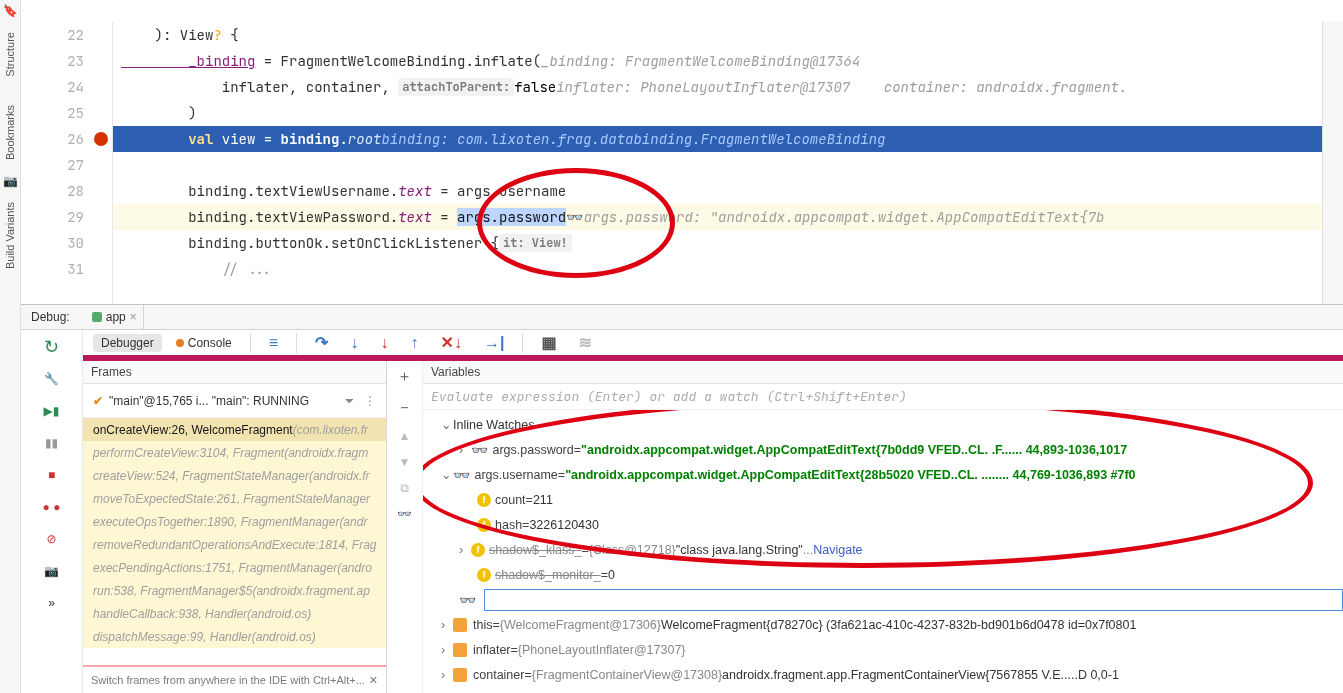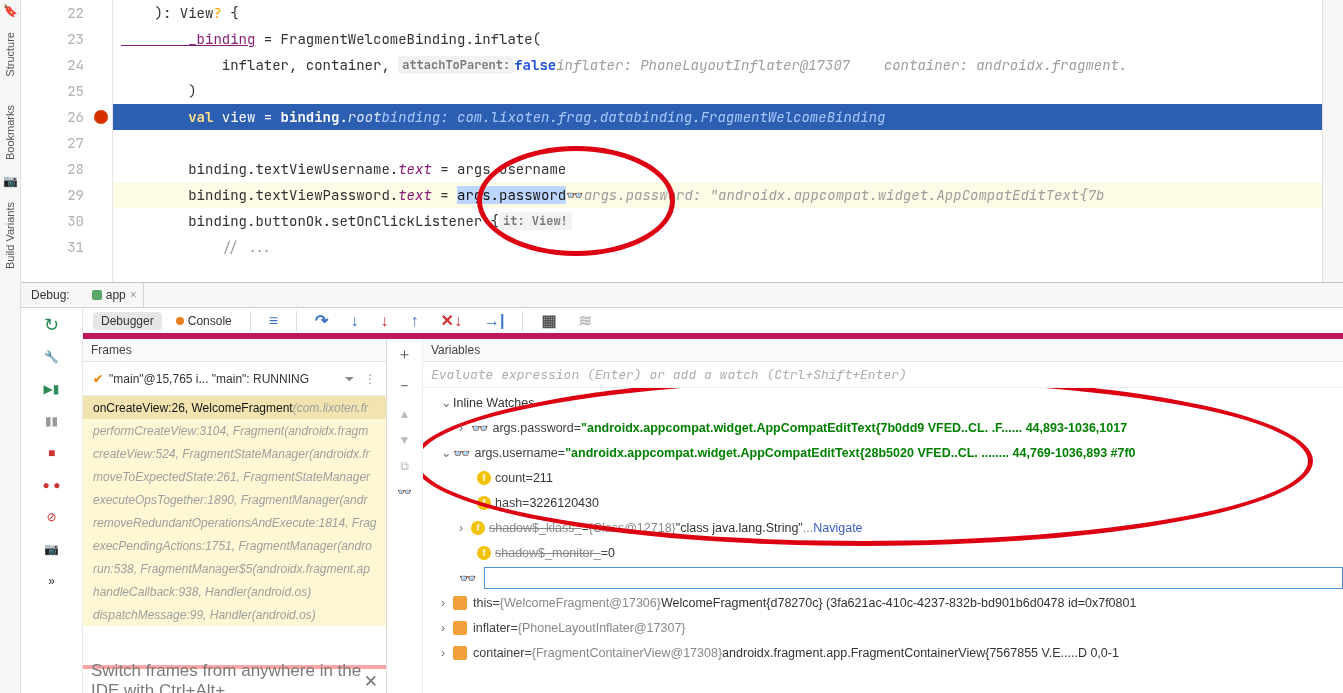--- a/index.html
+++ b/index.html
@@ -1,34 +1,34 @@
 <!DOCTYPE html>
 <html><head>
 <meta charset="utf-8">
 <style>
 * { box-sizing: border-box; }
 body { margin: 0; font-family: "Segoe UI", Arial, sans-serif; font-size: 12px; background: #fff; color: #333; overflow: hidden; width: 1343px; height: 693px; position: relative; }
-.code-font { font-family: "JetBrains Mono", "Consolas", "Courier New", monospace; font-size: 14px; }
+.code-font { font-family: "JetBrains Mono", "Consolas", "Courier New", monospace; font-size: 14px; margin-top: 22px; }
 .main-wrap { display: flex; height: 693px; }
 .left-sidebar { width: 21px; background: #f6f6f6; border-right: 1px solid #e0e0e0; display: flex; flex-direction: column; align-items: center; padding-top: 4px; }
 .left-sidebar .sideitem { writing-mode: vertical-lr; transform: rotate(180deg); padding: 14px 2px; font-size: 11px; color: #555; cursor: default; display: flex; align-items: center; gap: 4px; }
 .left-sidebar .small-icon { width: 14px; height: 14px; display: inline-block; }
 .content-col { flex: 1; display: flex; flex-direction: column; min-width: 0; }
 .editor-pane { position: relative; display: flex; height: 283px; border-bottom: 1px solid #c4c4c4; }
 .gutter { width: 92px; background: #fff; border-right: 1px solid #e7e7e7; }
 .gutter .row { height: 26px; display: flex; justify-content: flex-end; align-items: center; padding-right: 28px; color: #b0b0b0; position: relative; }
 .gutter .row .bp { position: absolute; right: 4px; width: 14px; height: 14px; border-radius: 50%; background: #d63200; }
 .code-area { flex: 1; position: relative; overflow: hidden; }
 .code-area .row { height: 26px; display: flex; align-items: center; padding-left: 8px; white-space: pre; }
 .bp-line { background: #2c5fb1; color: #fff; }
 .bp-line .kw { color:#ffe08a !important; font-weight:bold; }
 .bp-line .prop { font-style:italic; color:#d6e4ff !important; }
 .bp-line .hint { color:#a7c7ff !important; }
 .cur-line { background: #fdfae5; }
-.kw { color: #1d4ed8; font-weight: bold; }
+.kw { color: #000000; font-weight: normal; }
 .mut { color: #871f78; text-decoration: underline; }
 .prop { color: #871f78; font-style: italic; }
 .hint { color: #9e9e9e; font-style: italic; }
 .paramhint { background:#f2f2f2; color:#7a7a7a; padding:1px 4px; border-radius:3px; font-style:normal; font-weight:bold; font-size:12px; }
 .sel { background:#bcd6ff; color:#151515; font-style:normal; font-weight:normal; }
 .red-ellipse { position:absolute; border:5px solid #dd0012; border-radius:50%; pointer-events:none; }
 .right-thin { width:21px; background:#f6f6f6; border-left:1px solid #e0e0e0; }
 .debug-header { height: 25px; border-bottom: 1px solid #d3d3d3; background:#f6f6f6; display:flex; align-items:center; padding-left:10px; gap:16px; }
 .debug-header .tab { display:flex; align-items:center; height:100%; gap:4px; padding:0 6px; border-right:1px solid #d3d3d3; }
 .debug-header .green-bug { width:10px; height:10px; background:#59a869; border-radius:2px; }
@@ -46,21 +46,21 @@
 .frames { width:304px; border-right:1px solid #d9d9d9; display:flex; flex-direction:column; }
 .panel-head { height:23px; background:#fafafa; border-bottom:1px solid #e3e3e3; display:flex; align-items:center; padding:0 8px; font-size:12px; color:#444; }
 .frames-thread { height:34px; display:flex; align-items:center; justify-content:space-between; padding:0 10px; border-bottom:1px solid #eee; }
 .thread-text { display:flex; align-items:center; gap:6px; overflow:hidden; white-space:nowrap; }
 .check { color:#e58a1a; font-weight:bold; }
 .frames-list { flex:1; overflow:hidden; }
 .frame-row { height:23px; display:flex; align-items:center; padding:0 10px; font-size:12px; white-space:nowrap; overflow:hidden; }
 .frame-row.sel { background:#f1e4b0; }
 .frame-row.yellow { background:#fdf7d3; }
 .frame-row .pkg { color:#9f9f9f; font-style:italic; }
-.frames-tip { height:28px; border-top:4px solid #fca5a5; display:flex; align-items:center; padding:0 8px; color:#7a7a7a; font-size:17px; }
+.frames-tip { height:28px; border-top:2px solid #fca5a5; display:flex; align-items:center; padding:0 8px; color:#7a7a7a; font-size:11px; }
 .variables { flex:1; display:flex; }
 .vars-left-strip { width:36px; border-right:1px solid #eee; display:flex; flex-direction:column; align-items:center; padding-top:6px; gap:12px; }
 .vars-content { flex:1; display:flex; flex-direction:column; overflow:hidden; }
 .eval-row { height:26px; border-bottom:1px solid #eee; display:flex; align-items:center; padding:0 8px; color:#adadad; font-style:italic; font-family:"JetBrains Mono", monospace; font-size:13px;}
 .tree { flex:1; overflow:hidden; padding-top:2px; position:relative; font-family: "Segoe UI", sans-serif; font-size:12.5px; }
 .tree .trow { height:25px; display:flex; align-items:center; white-space:nowrap; }
 .tree .ind1 { padding-left:18px; }
 .tree .ind2 { padding-left:36px; }
 .tree .ind3 { padding-left:54px; }
 .expander { display:inline-block; width:12px; color:#707070; }
@@ -124,21 +124,21 @@
           </div>
         <div class="row">
             <span>30</span>
           </div>
         <div class="row">
             <span>31</span>
           </div>
       </div>
       <div class="code-area">
         <div class="row"><span>    ): View</span><span style="color:orange">?</span><span> {</span></div>
-        <div class="row"><span class="mut">        _binding</span><span> = FragmentWelcomeBinding.inflate(</span>   </div>
+        <div class="row"><span class="mut">        _binding</span><span> = FragmentWelcomeBinding.inflate(</span>   <span class="hint">_binding: FragmentWelcomeBinding@17364</span></div>
         <div class="row"><span>            inflater, container, </span><span class="paramhint">attachToParent:</span> <span class="kw">false</span>   <span class="hint">inflater: PhoneLayoutInflater@17307    container: androidx.fragment.</span></div>
         <div class="row"><span>        )</span></div>
         <div class="row bp-line"><span>        </span><span class="kw">val</span><span> view = </span><span class="" style="font-weight:bold">binding</span><span>.</span><span class="prop">root</span>    <span class="hint">binding: com.lixoten.frag.databinding.FragmentWelcomeBinding</span></div>
         <div class="row"></div>
         <div class="row"><span>        binding.textViewUsername.</span><span class="prop">text</span><span> = args.username</span></div>
         <div class="row cur-line"><span>        binding.textViewPassword.</span><span class="prop">text</span><span> = </span><span class="sel">args.password</span>  <span>👓</span> <span class="hint">args.password: "androidx.appcompat.widget.AppCompatEditText{7b</span></div>
         <div class="row"><span>        binding.buttonOk.setOnClickListener {</span>   <span class="paramhint">it: View!</span></div>
         <div class="row"><span class="hint" style="font-style:normal">            // ...</span></div>
 
         <div class="red-ellipse" style="left:364px; top:146px; width:198px; height:110px;"></div>

